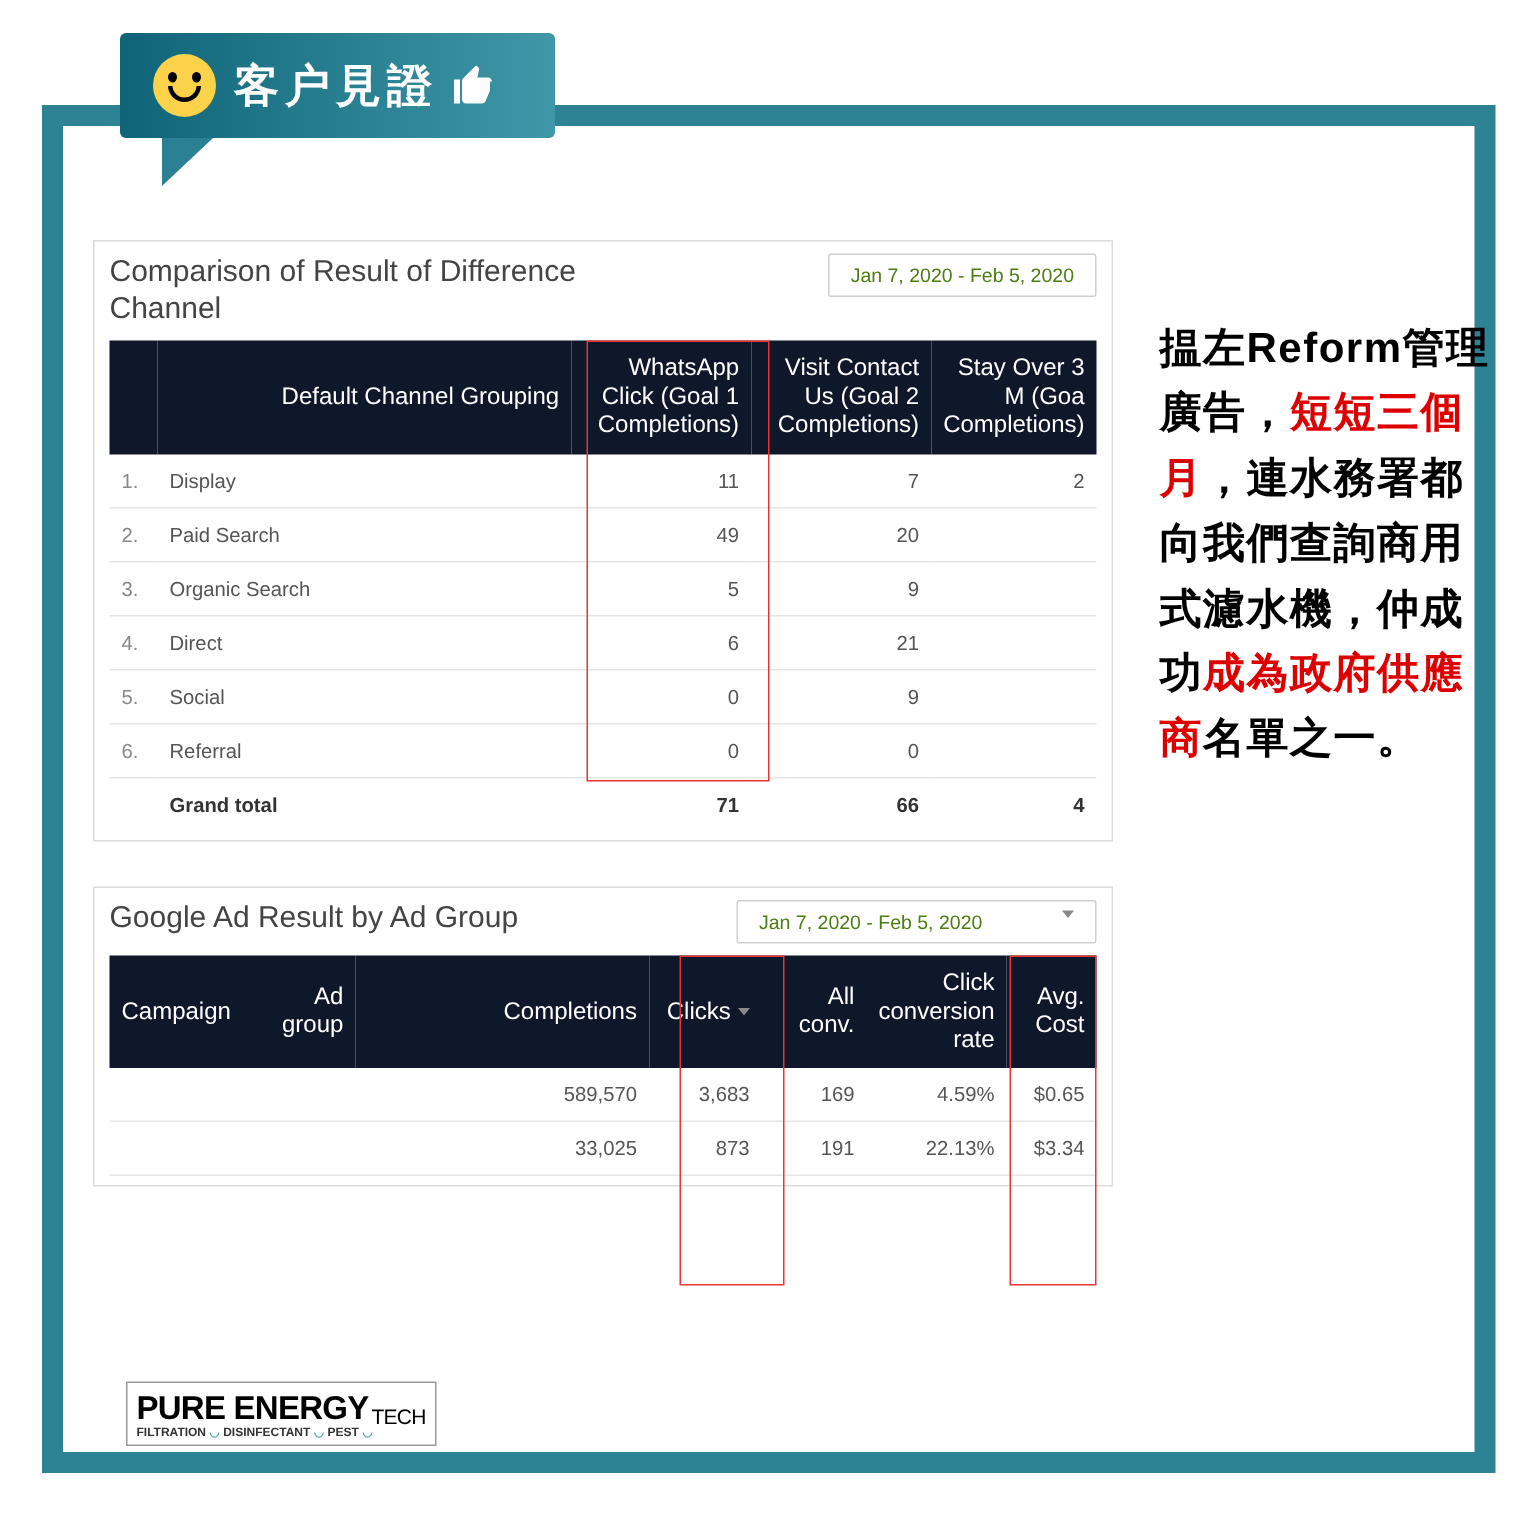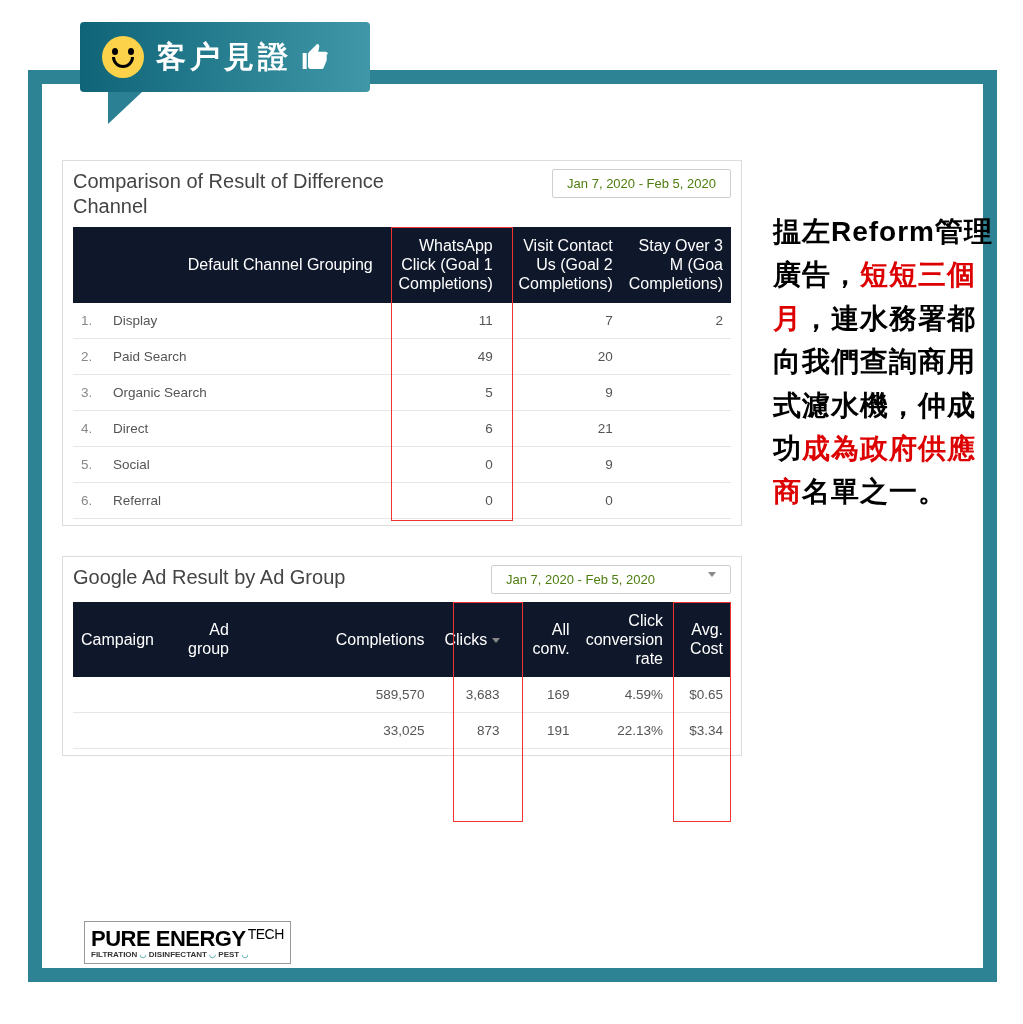--- a/index.html
+++ b/index.html
@@ -24,21 +24,21 @@
   thead.blue th.left{text-align:right}
   tbody td{border-bottom:1px solid #e6e6e6;padding:10px 8px;color:#555;text-align:right}
   tbody td.left{text-align:left}
   tbody td.idx{text-align:left;width:28px;color:#888}
   tr.total td{font-weight:bold;color:#333;border-bottom:none}
   .hl-red{position:absolute;border:1.5px solid #e33;pointer-events:none}
   .tbl-wrap{position:relative}
   .testimonial{position:absolute;right:30px;top:210px;width:220px;font-size:28px;line-height:1.55;color:#000;font-weight:bold;letter-spacing:1px}
   .testimonial .red{color:#d00}
   .logo{position:absolute;left:84px;bottom:60px;padding:4px 6px;border:1px solid #999}
-  .logo .b{font-size:22px;font-weight:900;letter-spacing:-0.5px;display:flex;align-items:flex-start;color:#000}
+  .logo .b{font-size:22px;font-weight:900;letter-spacing:-0.5px;display:flex;align-items:flex-end;color:#000}
   .logo .tech{font-size:14px;font-weight:400;margin-left:2px}
   .logo .sub{font-size:8px;letter-spacing:0;font-weight:bold;color:#333;margin-top:-2px}
   .logo .sub .sep{color:#5aa}
 </style>
 </head>
 <body>
 
 <div class="frame"></div>
 
 <div class="speech">
@@ -109,20 +109,27 @@
               <td>9</td>
               <td></td>
             </tr>
             <tr>
               <td class="idx">6.</td>
               <td class="left">Referral</td>
               <td>0</td>
               <td>0</td>
               <td></td>
             </tr>
+            <tr class="total">
+              <td></td>
+              <td class="left">Grand total</td>
+              <td>71</td>
+              <td>66</td>
+              <td>4</td>
+            </tr>
           </tbody>
       </table>
       <div class="hl-red" style="left:318px;top:0;width:122px;height:294px"></div>
     </div>
   </div>
 
   <div class="panel">
     <div class="panel-head">
       <div class="panel-title" style="font-size:20px">Google Ad Result by Ad Group</div>
       <div class="date" style="width:240px;justify-content:space-between">

